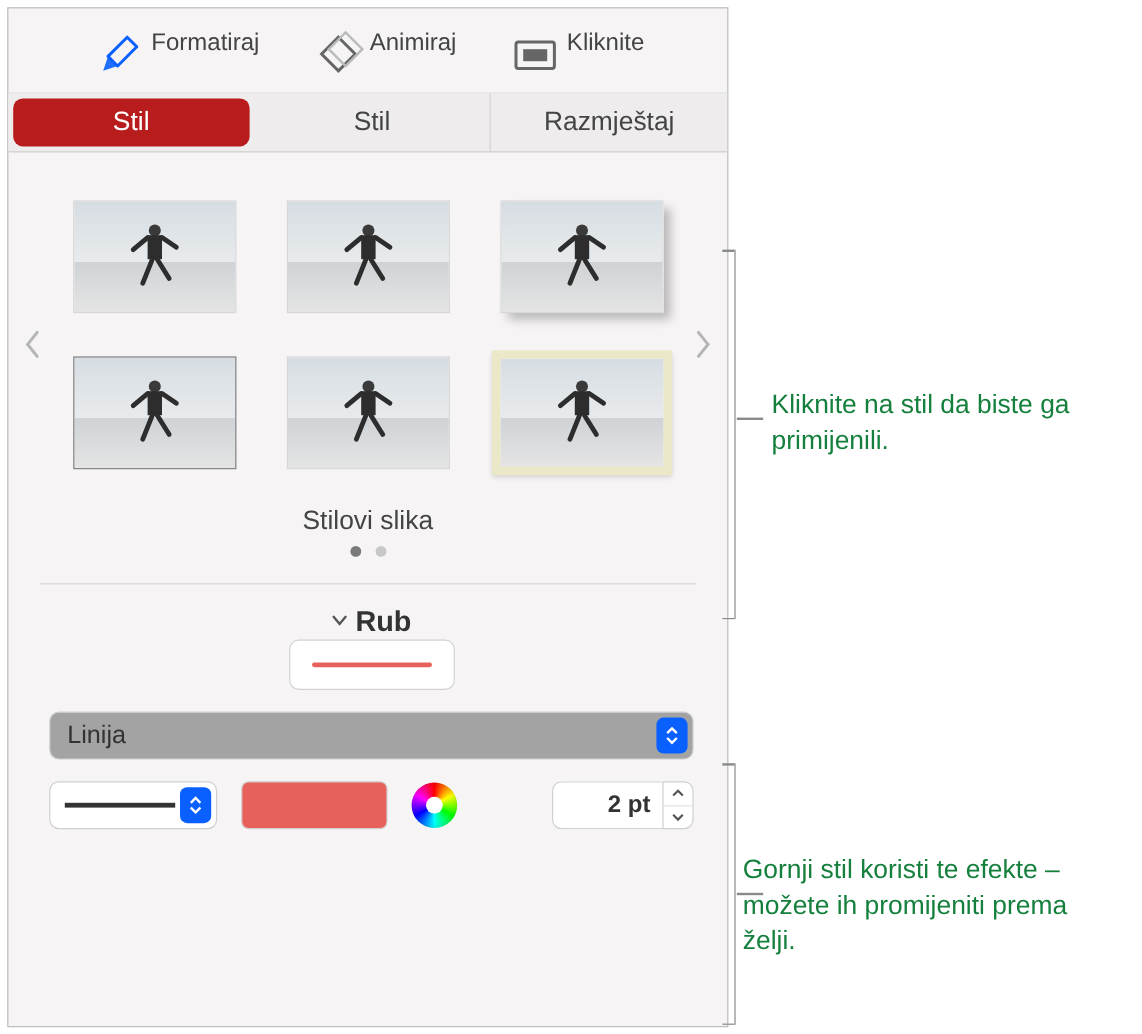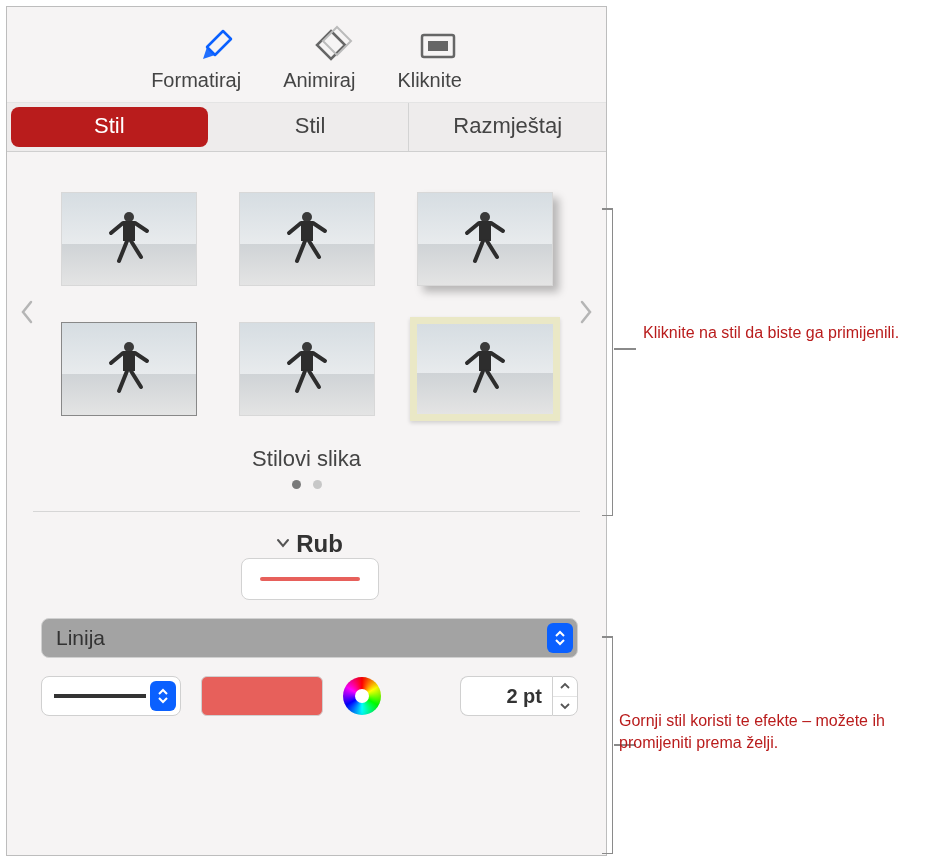--- a/index.html
+++ b/index.html
@@ -23,22 +23,22 @@
   }
   .toolbar {
     display: flex;
     justify-content: center;
     align-items: flex-end;
     gap: 42px;
     padding: 18px 0 10px 0;
   }
   .toolbar-item {
     display: flex;
-    flex-direction: column;
-    align-items: flex-end;
+    flex-direction: row;
+    align-items: flex-start;
     gap: 2px;
     color: #555;
   }
   .toolbar-item.active { color: #0a60ff; }
   .toolbar-item .icon-wrap {
     width: 48px; height: 42px;
     display: flex; align-items: center; justify-content: center;
   }
   .toolbar-item span { font-size: 20px; color: #444;}
   .tabs {
@@ -228,22 +228,22 @@
     background: #fff;
   }
   .stepper-btns div {
     flex: 1; display: flex; align-items: center; justify-content: center;
     color: #555;
   }
   .stepper-btns div:first-child { border-bottom: 1px solid #e4e4e4;}
   
   .callout {
     position: absolute;
-    font-size: 16px;
-    color: #b91c1c;
+    font-size: 22px;
+    color: #15803d;
     line-height: 1.35;
   }
   .callout-1 { left: 643px; top: 322px; width: 300px;}
   .callout-2 { left: 619px; top: 710px; width: 310px;}
   .bracket {
     position: absolute;
     border-right: 1.5px solid #8a8a8a;
   }
   .bracket::before, .bracket::after {
     content: "";

